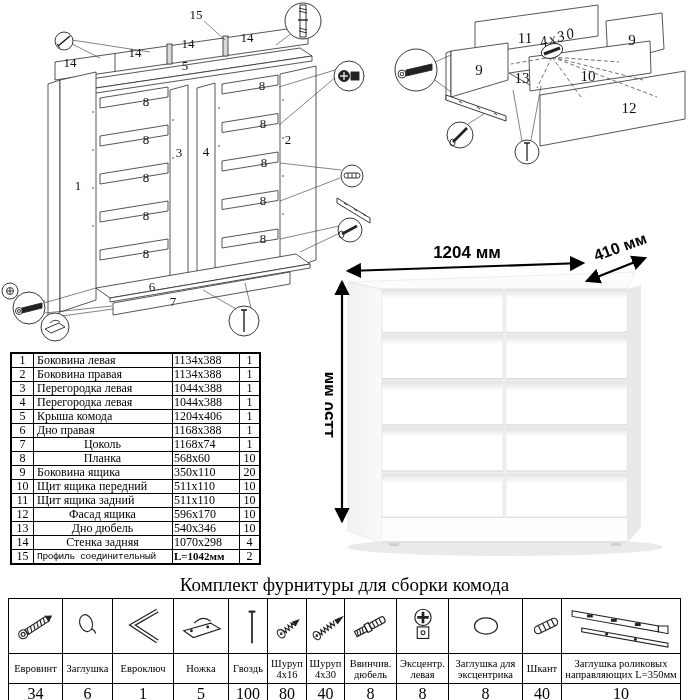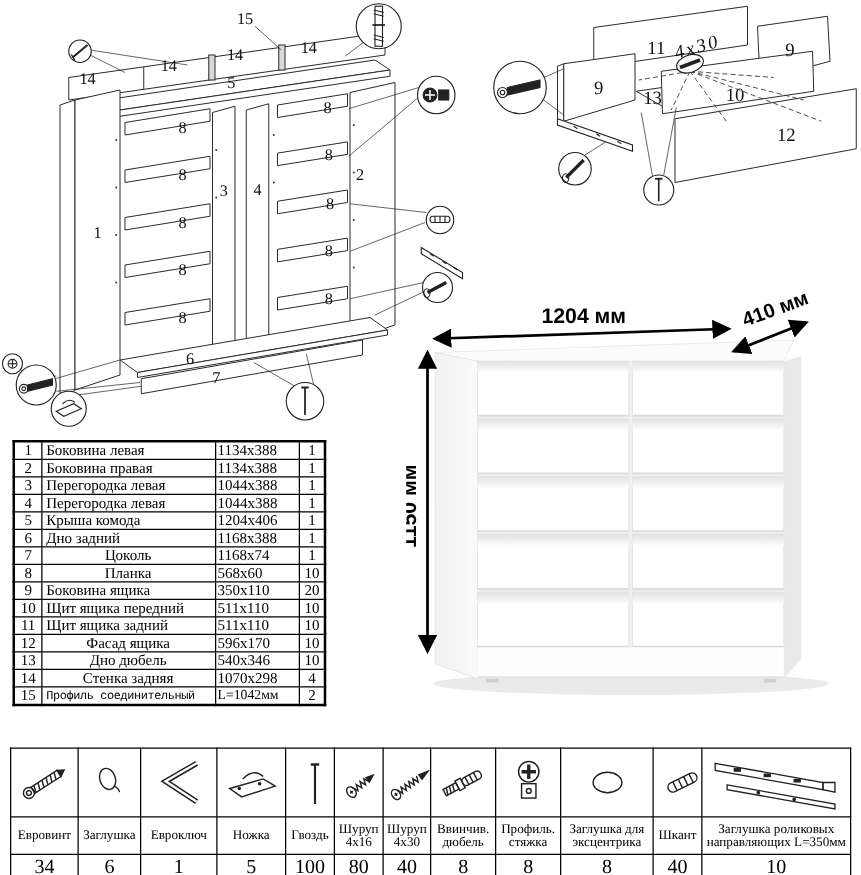--- a/index.html
+++ b/index.html
@@ -13,21 +13,21 @@
                   padding:0 1px;white-space:nowrap;overflow:hidden;}
   #parts-table td.pnum{text-align:center;width:19px;}
   #parts-table td.pname{text-align:left;width:134px;padding-left:3px;}
   #parts-table td.psize{text-align:left;width:64px;}
   #parts-table td.pqty{text-align:center;width:17px;}
   #parts-table{border:2px solid #000;}
   #parts-table tr:nth-child(7) .pname,#parts-table tr:nth-child(8) .pname,
   #parts-table tr:nth-child(12) .pname,#parts-table tr:nth-child(13) .pname,
   #parts-table tr:nth-child(14) .pname{text-align:center;padding-left:0;}
   #parts-table tr:nth-child(15) .pname{font-size:9.5px;letter-spacing:-0.3px;font-family:Liberation Mono, monospace;}
-  #parts-table tr:nth-child(15) .psize{font-size:11px;}
+  #parts-table tr:nth-child(15) .psize{font-size:11px;font-weight:bold;}
 
   
   #hw-title{width:673px;text-align:center;font-size:19px;}
   #hw-table{border-collapse:collapse;table-layout:fixed;width:673px;background:#fff;}
   #hw-table td{border:1px solid #000;text-align:center;vertical-align:middle;padding:0;}
   #hw-table{border:1.5px solid #000;}
   #hw-table tr.icons td{height:54px;}
   #hw-table tr.labels td{height:27px;font-size:10.5px;line-height:11px;padding:1px;margin-left:24px;}
   #hw-table tr.qtys td{height:19px;font-size:16px;}
   .hwicon svg{display:block;margin:2px auto;}
@@ -368,21 +368,21 @@
           <td class="pqty">1</td>
         </tr>
         <tr>
           <td class="pnum">5</td>
           <td class="pname">Крыша комода</td>
           <td class="psize">1204x406</td>
           <td class="pqty">1</td>
         </tr>
         <tr>
           <td class="pnum">6</td>
-          <td class="pname">Дно задний</td>
+          <td class="pname">Дно правая</td>
           <td class="psize">1168x388</td>
           <td class="pqty">1</td>
         </tr>
         <tr>
           <td class="pnum">7</td>
           <td class="pname">Цоколь</td>
           <td class="psize">1168x74</td>
           <td class="pqty">1</td>
         </tr>
         <tr>
@@ -429,20 +429,21 @@
         </tr>
         <tr>
           <td class="pnum">15</td>
           <td class="pname">Профиль соединительный</td>
           <td class="psize">L=1042мм</td>
           <td class="pqty">2</td>
         </tr>
       </tbody>
   </table>
 
+  <div id="hw-title" class="abs" style="left:8px;top:574px">Комплект фурнитуры для сборки комода</div>
 
   <table id="hw-table" class="abs" style="left:8px;top:598px">
     <colgroup>
       <col style="width:54px">
         <col style="width:50px">
         <col style="width:61px">
         <col style="width:55px">
       <col style="width:39px">
         <col style="width:39px">
         <col style="width:38px">
@@ -534,21 +535,21 @@
         </tr>
       <tr class="labels">
           <td>Евровинт</td>
           <td>Заглушка</td>
           <td>Евроключ</td>
           <td>Ножка</td>
           <td>Гвоздь</td>
           <td>Шуруп 4x16</td>
           <td>Шуруп 4x30</td>
           <td>Ввинчив. дюбель</td>
-          <td>Профиль. стяжка</td>
+          <td>Эксцентр. левая</td>
           <td>Заглушка для эксцентрика</td>
           <td>Шкант</td>
           <td>Заглушка роликовых направляющих L=350мм</td>
         </tr>
       <tr class="qtys">
           <td>34</td>
           <td>6</td>
           <td>1</td>
           <td>5</td>
           <td>100</td>

